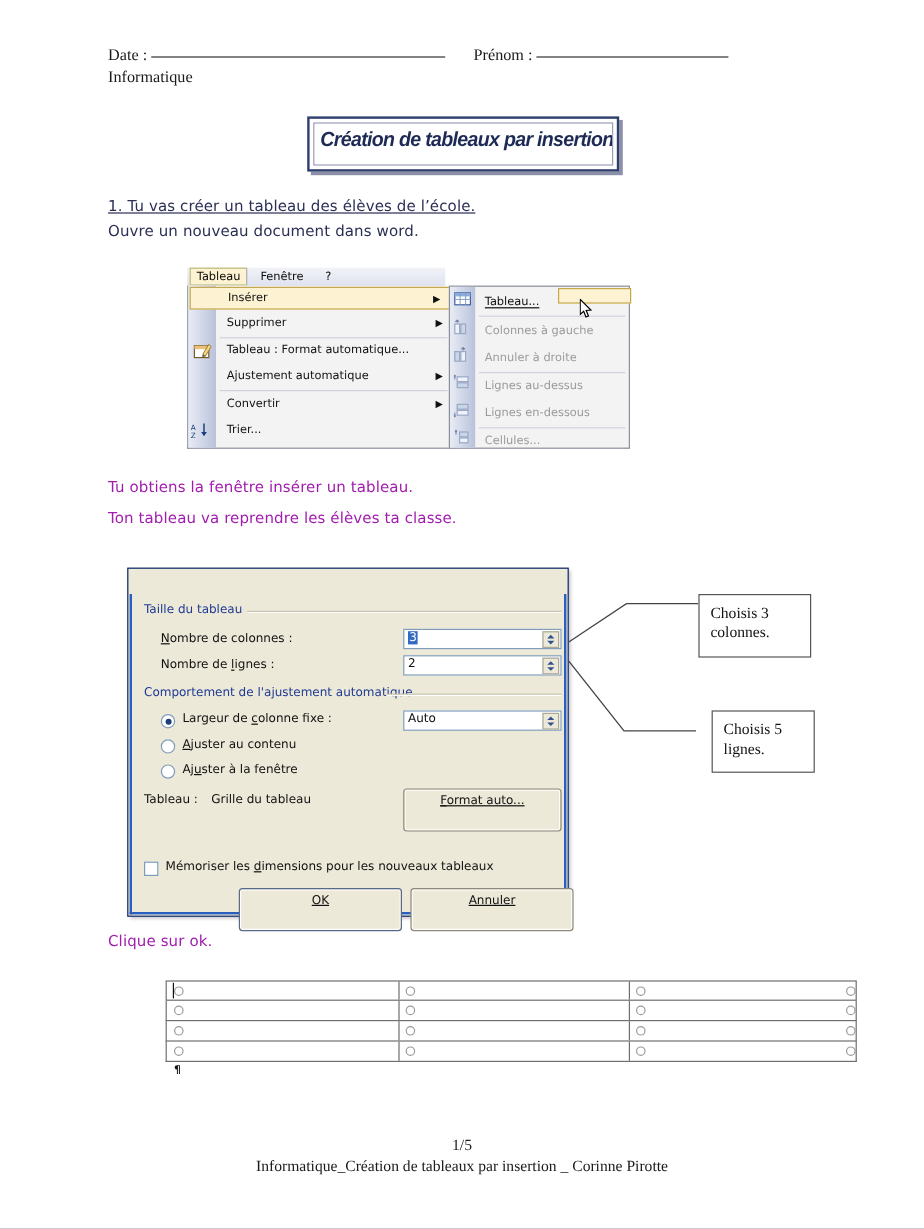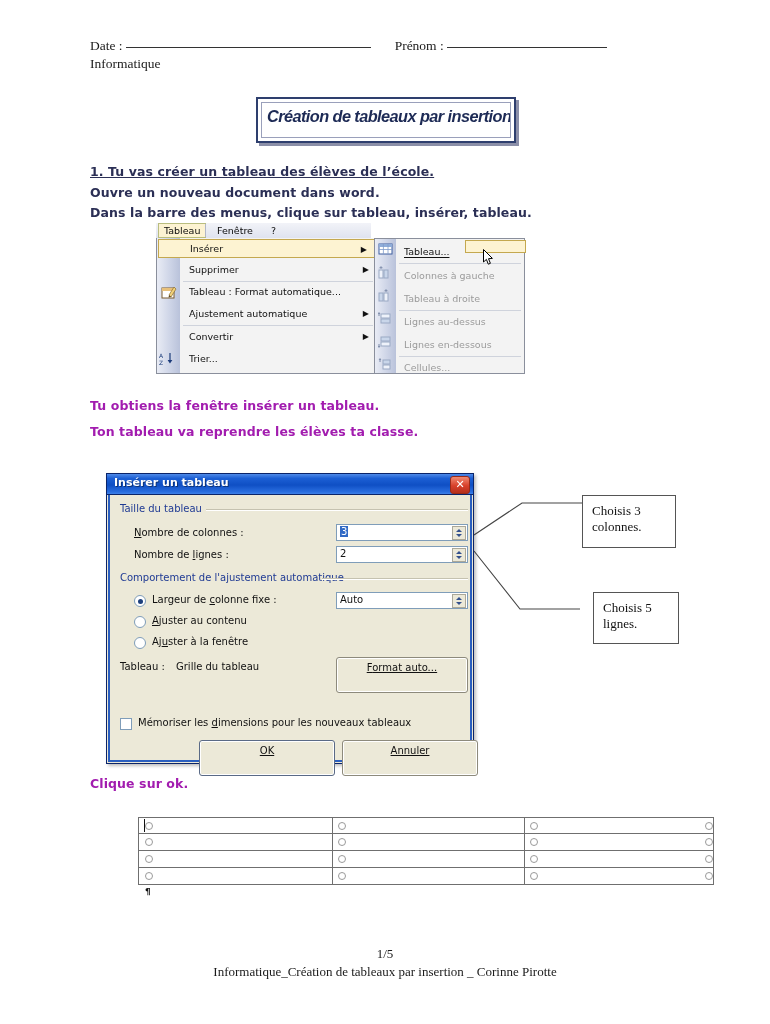--- a/index.html
+++ b/index.html
@@ -51,21 +51,20 @@
   }
 
   
   .btext{
     position:absolute;
     font-family:"DejaVu Sans",sans-serif;
     font-size:12.5px;
     color:#2b2f55;
     white-space:nowrap;
     letter-spacing:0.1px;
-    font-weight:bold;
   }
   .btext.dark{color:#a21caf;}
   .btext.uline{text-decoration:underline;}
 
   
   .menushot{position:absolute;left:156px;top:223px;width:369px;height:151px;}
   .menubar{
     position:absolute;left:0;top:0;width:215px;height:15px;
     background:linear-gradient(#f2f3f8,#dfe3ef);
     border-bottom:1px solid #b6bdd2;
@@ -214,21 +213,20 @@
 
   <div class="wa-box">
     <div class="wa-inner">
       <div class="wa-shadow">Création de tableaux par insertion.</div>
       <div class="wa-text">Création de tableaux par insertion.</div>
     </div>
   </div>
 
   <div class="btext uline" style="left:90px;top:164px;">1. Tu vas créer un tableau des élèves de l’école.</div>
   <div class="btext" style="left:90px;top:185px;">Ouvre un nouveau document dans word.</div>
-  <div class="btext" style="left:90px;top:205px;">Dans la barre des menus, clique sur tableau, insérer, tableau.</div>
 
   <div class="menushot">
 
     <div class="menubar">
       <div class="mb-item sel" style="left:2px;">Tableau</div>
       <div class="mb-sep" style="left:49px;"></div>
       <div class="mb-item" style="left:56px;">Fenêtre</div>
       <div class="mb-item" style="left:110px;">?</div>
     </div>
 
@@ -307,21 +305,21 @@
       </div>
       <div class="srow" style="top:25px;">Colonnes à gauche</div>
 
       <div class="sicon" style="top:50px;">
         <svg width="15" height="14" viewBox="0 0 15 14">
           <rect x="1" y="4" width="4" height="8" fill="#c9d6ea" stroke="#9aa9c4"></rect>
           <rect x="6" y="4" width="4" height="8" fill="#eef2fa" stroke="#9aa9c4"></rect>
           <path d="M8 1 L8 3 M6.5 2.2 L8 0.6 L9.5 2.2" stroke="#6f7f9f" fill="none" stroke-width="0.9"></path>
         </svg>
       </div>
-      <div class="srow" style="top:48px;">Tableau à droite</div>
+      <div class="srow" style="top:48px;">Annuler à droite</div>
       <div class="ssep" style="top:71px;"></div>
 
       <div class="sicon" style="top:73px;">
         <svg width="15" height="14" viewBox="0 0 15 14">
           <rect x="3" y="2" width="9" height="4" fill="#eef2fa" stroke="#9aa9c4"></rect>
           <rect x="3" y="7" width="9" height="4" fill="#c9d6ea" stroke="#9aa9c4"></rect>
           <path d="M1 4 L1 1 M0.2 1.8 L1 0.6 L1.8 1.8" stroke="#6f7f9f" fill="none" stroke-width="0.9"></path>
         </svg>
       </div>
       <div class="srow" style="top:71px;">Lignes au-dessus</div>
@@ -350,24 +348,20 @@
       <svg width="12" height="17" viewBox="0 0 12 17">
         <path d="M0.5 0.5 L0.5 13 L3.4 10.4 L5.3 15.2 L7.4 14.3 L5.5 9.7 L9.4 9.4 Z" fill="#ffffff" stroke="#000000" stroke-width="1"></path>
       </svg>
     </div>
   </div>
 
   <div class="btext dark" style="left:90px;top:398px;">Tu obtiens la fenêtre insérer un tableau.</div>
   <div class="btext dark" style="left:90px;top:424px;">Ton tableau va reprendre les élèves ta classe.</div>
 
   <div class="dlg">
-    <div class="dlg-tb">
-      <div class="dlg-title">Insérer un tableau</div>
-      <div class="dlg-close">✕</div>
-    </div>
 
     <div class="dlg-body">
 
       <div class="grp-lbl" style="left:10px;top:8px;">Taille du tableau</div>
       <div class="grp-line" style="left:96px;top:14px;width:262px;"></div>
 
       <div class="dlbl" style="left:24px;top:32px;"><u>N</u>ombre de colonnes :</div>
       <div class="spin" style="left:226px;top:29px;width:132px;">
         <span class="val sel">3</span>
         <span class="btns">

